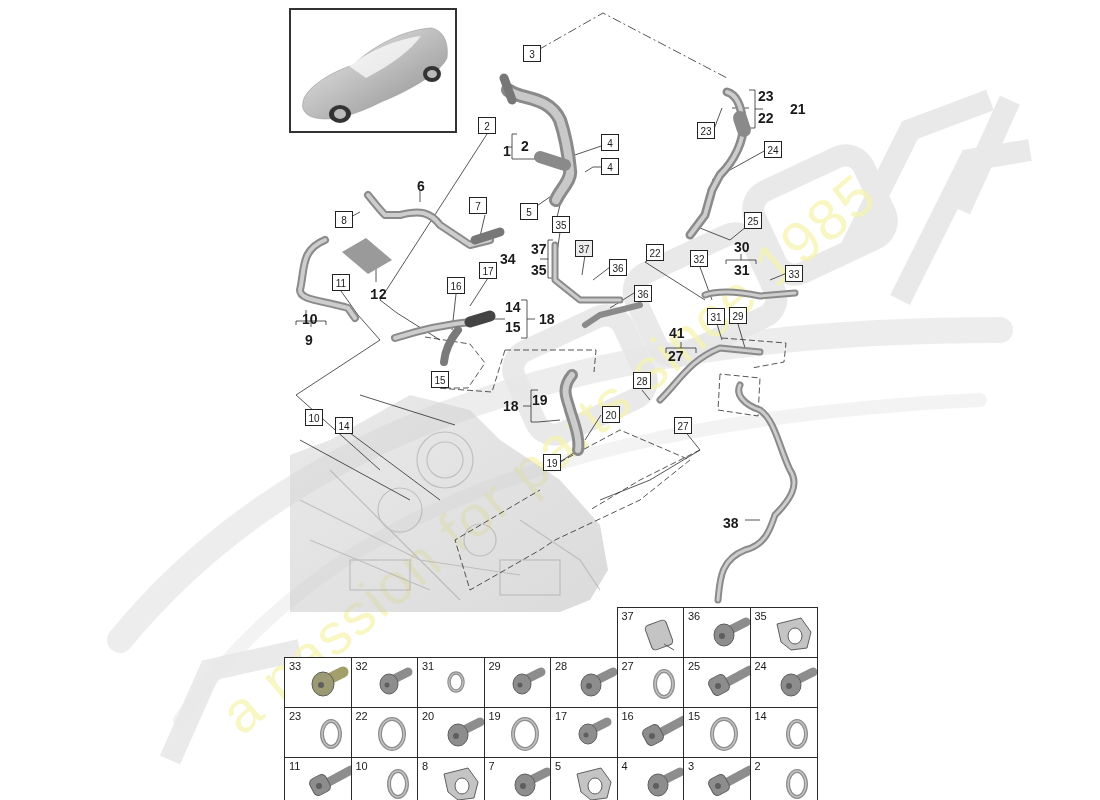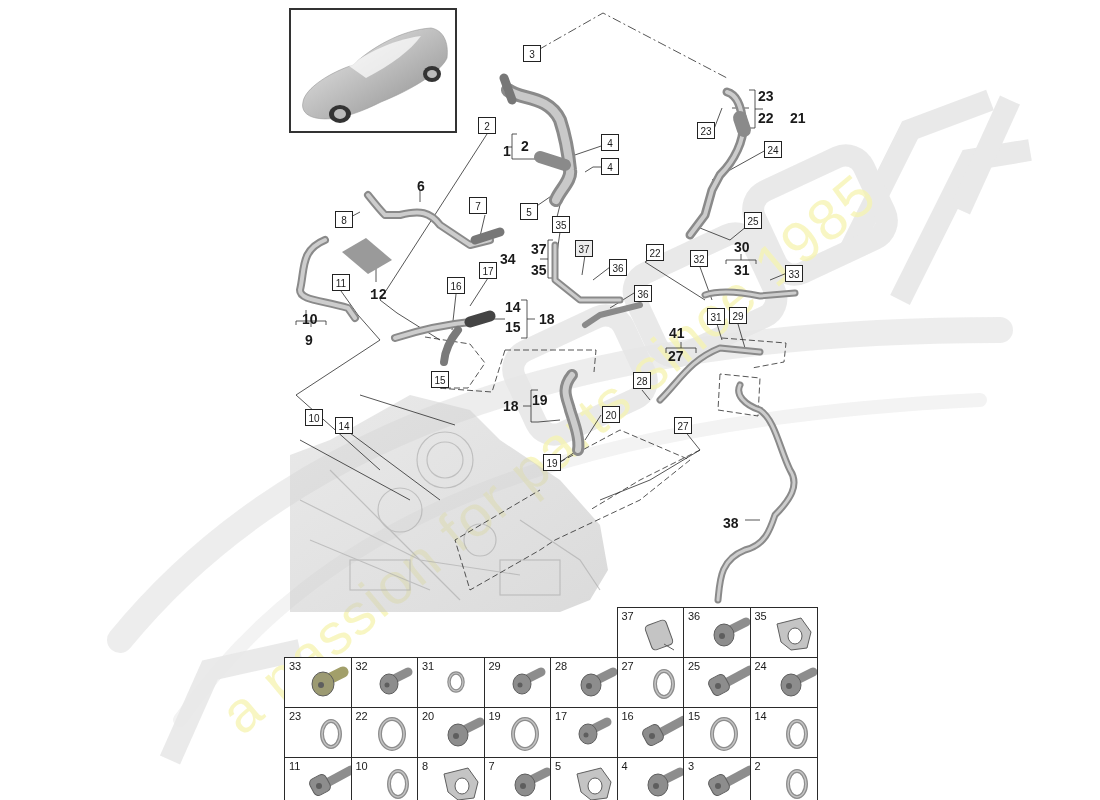--- a/index.html
+++ b/index.html
@@ -214,21 +214,21 @@
       <div class="lbl" style="left: 505px; top: 300px;">14</div>
       <div class="lbl" style="left: 505px; top: 320px;">15</div>
       <div class="lbl" style="left: 539px; top: 312px;">18</div>
       <div class="lbl" style="left: 500px; top: 252px;">34</div>
       <div class="lbl" style="left: 531px; top: 242px;">37</div>
       <div class="lbl" style="left: 531px; top: 263px;">35</div>
       <div class="lbl" style="left: 503px; top: 399px;">18</div>
       <div class="lbl" style="left: 532px; top: 393px;">19</div>
       <div class="lbl" style="left: 758px; top: 89px;">23</div>
       <div class="lbl" style="left: 758px; top: 111px;">22</div>
-      <div class="lbl" style="left: 790px; top: 111px;">21</div>
+      <div class="lbl" style="left: 790px; top: 102px;">21</div>
       <div class="lbl" style="left: 734px; top: 240px;">30</div>
       <div class="lbl" style="left: 734px; top: 263px;">31</div>
       <div class="lbl" style="left: 669px; top: 326px;">41</div>
       <div class="lbl" style="left: 668px; top: 349px;">27</div>
       <div class="lbl" style="left: 723px; top: 516px;">38</div>
     </div>
 
   <div id="parts-grid">
       <div class="cell" style="left: 616.5px; top: 607px; width: 68.1px; height: 51.6px;">
         <span class="num">37</span>

